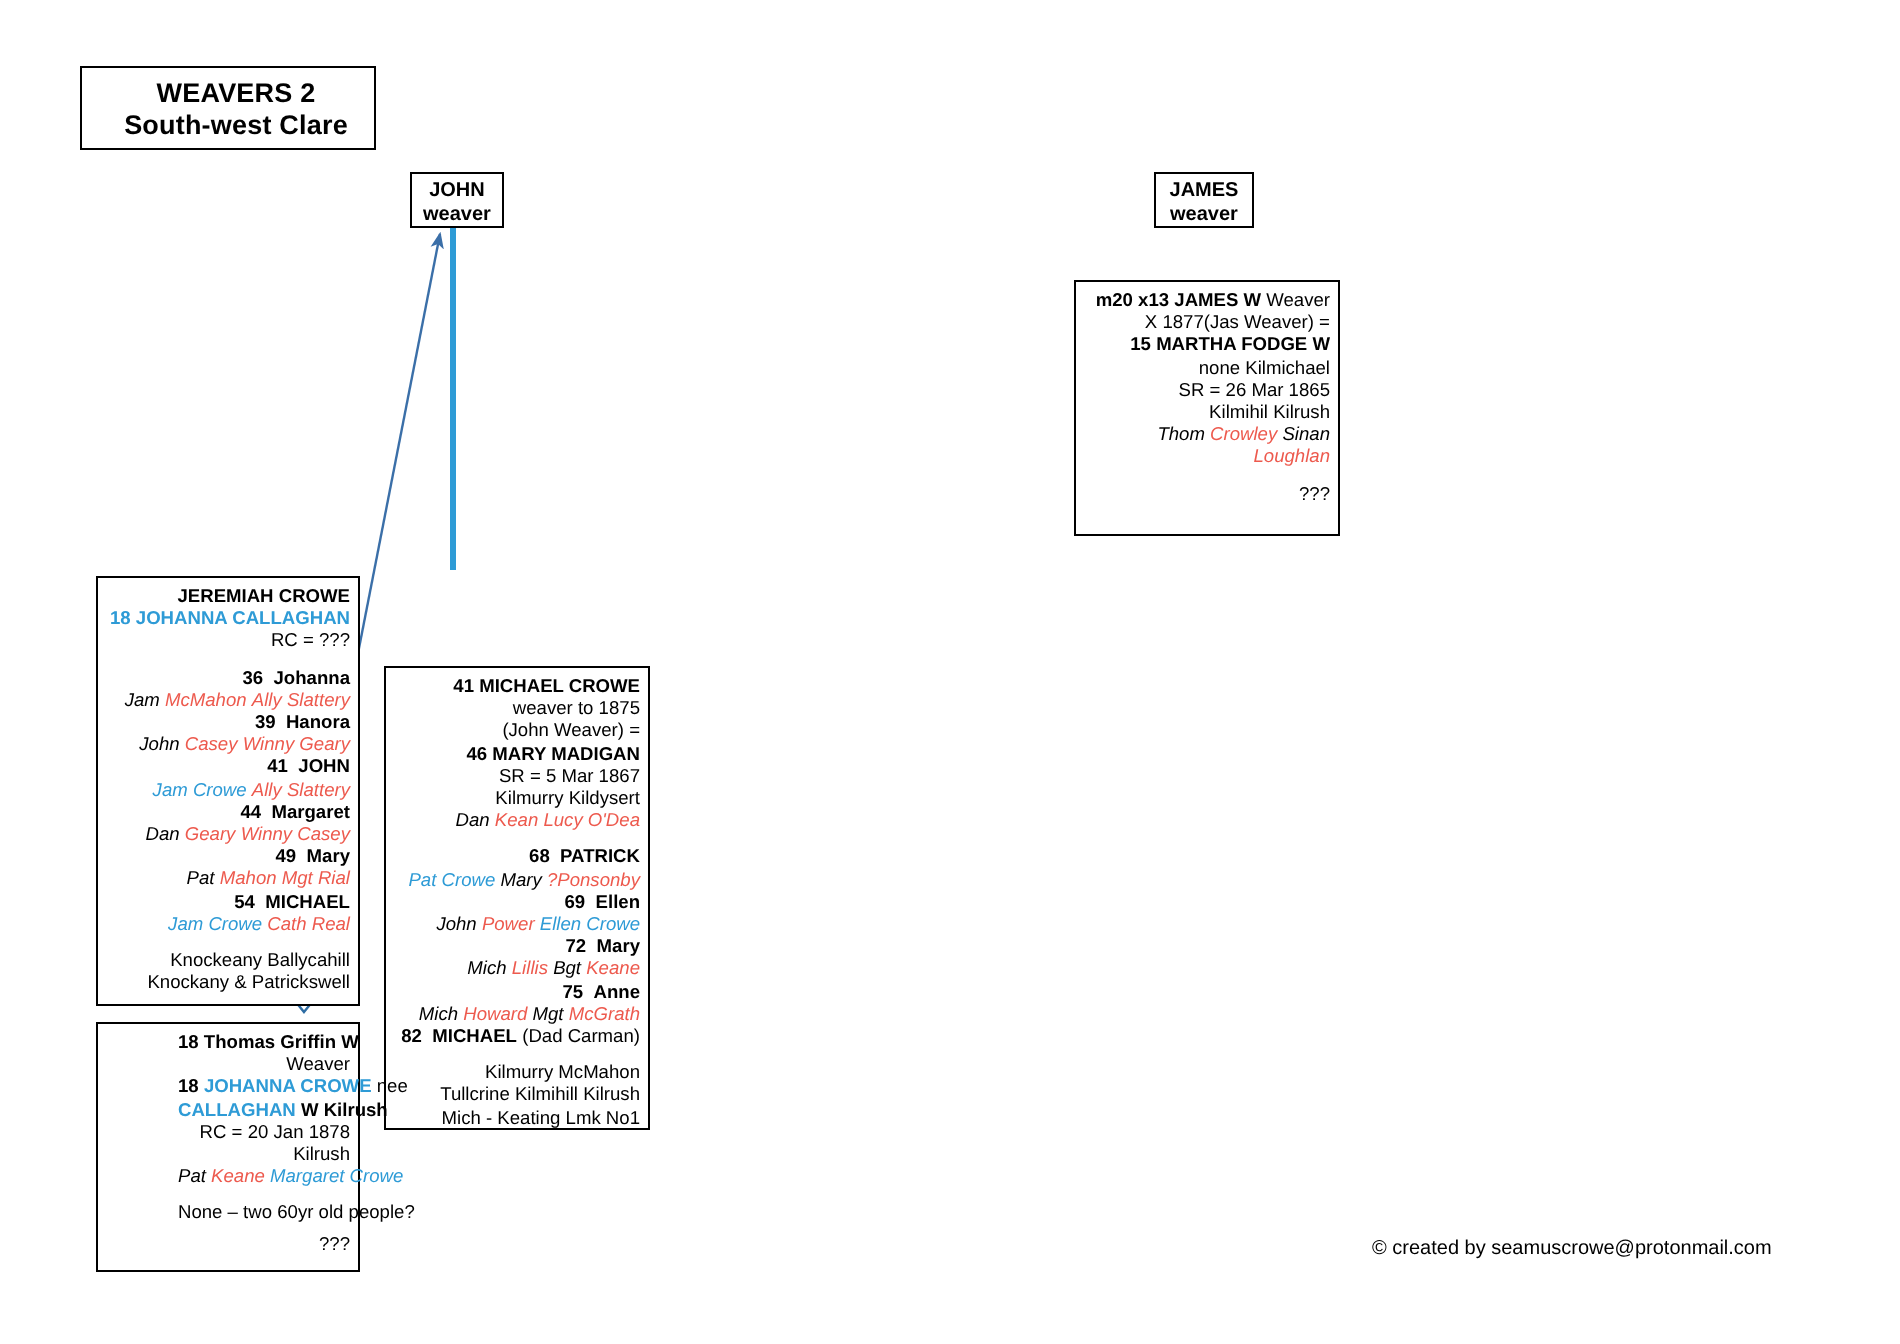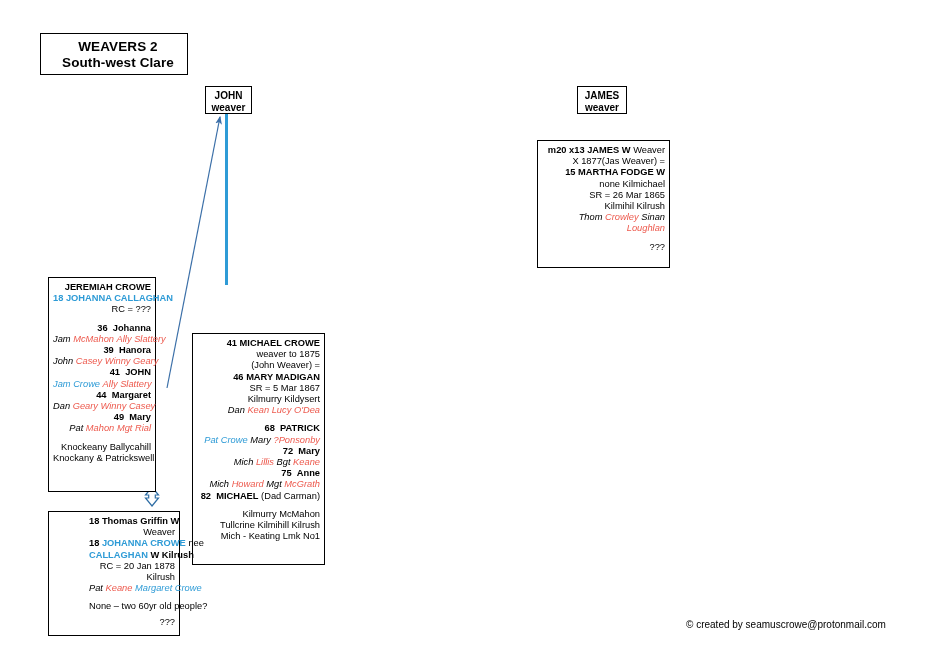--- a/index.html
+++ b/index.html
@@ -65,21 +65,21 @@
   .i { font-style: italic; }
   .blue { color: #2E9BD6; }
   .red  { color: #ED5A4E; }
   .blk  { color: #000000; }
   .c  { text-align: right; }
   .l  { text-align: right; }
   .r  { text-align: right; }
   .gap { height: 7px; }
   .gap-s { height: 4px; }
 
-  #jeremiah-box { left: 48px; top: 277px; width: 108px; height: 215px; }
+  #jeremiah-box { left: 48px; top: 288px; width: 132px; height: 215px; }
   #michael-box  { left: 192px; top: 285px; width: 133px; height: 232px; margin-top: 48px; }
   #griffin-box  { left: 48px; top: 511px; width: 132px; height: 125px; padding-left: 40px; }
   #martha-box   { left: 537px; top: 140px; width: 133px; height: 128px; }
 
   
   .vline {
     position: absolute;
     background: #2E9BD6;
   }
   #john-stem {
@@ -155,40 +155,48 @@
       <div class="ln l"><span class="b">41</span>&nbsp;&nbsp;<span class="b">JOHN</span></div>
       <div class="ln c i"><span class="blue">Jam Crowe</span>&nbsp;<span class="red">Ally Slattery</span></div>
     </div>
     <div>
       <div class="ln l"><span class="b">44</span>&nbsp;&nbsp;<span class="b">Margaret</span></div>
       <div class="ln c i"><span class="blk">Dan</span>&nbsp;<span class="red">Geary</span>&nbsp;<span class="red">Winny Casey</span></div>
     </div>
     <div>
       <div class="ln l"><span class="b">49</span>&nbsp;&nbsp;<span class="b">Mary</span></div>
       <div class="ln r i"><span class="blk">Pat</span>&nbsp;<span class="red">Mahon</span>&nbsp;<span class="red">Mgt Rial</span></div>
+    </div>
+    <div>
+      <div class="ln l"><span class="b">54</span>&nbsp;&nbsp;<span class="b">MICHAEL</span></div>
+      <div class="ln r i"><span class="blue">Jam Crowe</span>&nbsp;<span class="red">Cath Real</span></div>
     </div>
 
     <div class="gap"></div>
     <div class="ln c">Knockeany Ballycahill</div>
     <div class="ln c">Knockany &amp; Patrickswell</div>
   </div>
 
   <div class="box detail" id="michael-box">
     <div class="ln l b">41 MICHAEL CROWE</div>
     <div class="ln r">weaver to 1875</div>
     <div class="ln r">(John Weaver) =</div>
     <div class="ln l b">46 MARY MADIGAN</div>
     <div class="ln c">SR = 5 Mar 1867</div>
     <div class="ln c">Kilmurry Kildysert</div>
     <div class="ln c i"><span class="blk">Dan </span><span class="red">Kean </span><span class="red">Lucy O'Dea</span></div>
     <div class="gap"></div>
 
     <div>
       <div class="ln l"><span class="b">68</span>&nbsp;&nbsp;<span class="b">PATRICK</span></div>
       <div class="ln c i"><span class="blue">Pat Crowe</span>&nbsp;<span class="blk">Mary </span><span class="red">?Ponsonby</span></div>
+    </div>
+    <div>
+      <div class="ln l"><span class="b">69</span>&nbsp;&nbsp;<span class="b">Ellen</span></div>
+      <div class="ln c i"><span class="blk">John </span><span class="red">Power </span><span class="blue">Ellen Crowe</span></div>
     </div>
     <div>
       <div class="ln l"><span class="b">72</span>&nbsp;&nbsp;<span class="b">Mary</span></div>
       <div class="ln r i"><span class="blk">Mich </span><span class="red">Lillis </span><span class="blk">Bgt </span><span class="red">Keane</span></div>
     </div>
     <div>
       <div class="ln l"><span class="b">75</span>&nbsp;&nbsp;<span class="b">Anne</span></div>
       <div class="ln c i"><span class="blk">Mich </span><span class="red">Howard </span><span class="blk">Mgt </span><span class="red">McGrath</span></div>
     </div>
     <div>

